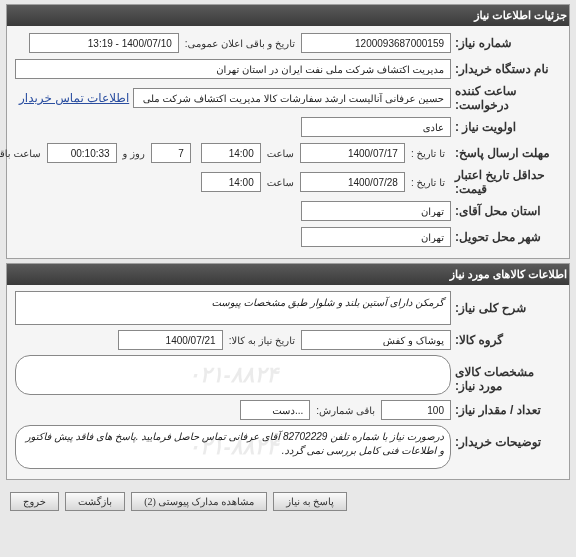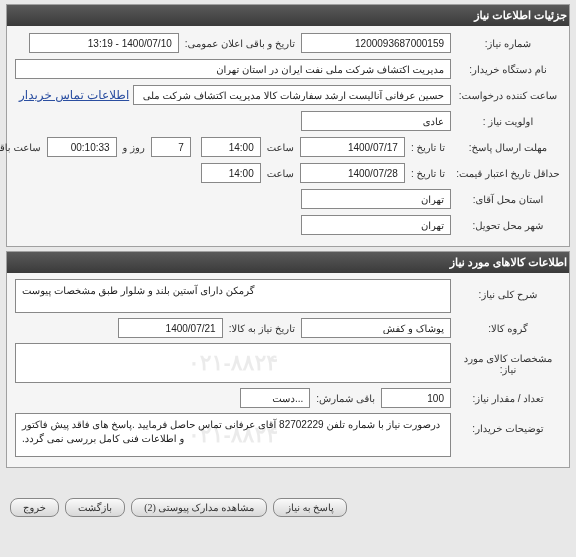--- a/index.html
+++ b/index.html
@@ -28,25 +28,26 @@
   padding: 6px 8px;
 }
 .row {
   display: flex;
   align-items: center;
   margin-bottom: 4px;
   min-height: 22px;
 }
 .label {
   width: 110px;
-  font-size: 10px;
+  font-size: 12px;
   color: #333;
-  text-align: center;
+  text-align: left;
   padding-left: 4px;
   flex-shrink: 0;
+  font-weight: bold;
 }
 .label-mid {
   width: auto;
   font-size: 10px;
   color: #333;
   padding: 0 6px;
   flex-shrink: 0;
 }
 .field {
   background: #fff;
@@ -71,25 +72,27 @@
 }
 .textarea {
   background: #fff;
   border: 1px solid #888;
   padding: 4px 6px;
   font-size: 10px;
   line-height: 14px;
   width: 100%;
   min-height: 40px;
   color: #222;
-  text-align: left;
+  text-align: right;
+  font-style: italic;
 }
 .watermark {
   position: relative;
   overflow: hidden;
+  border-radius: 15px;
 }
 .watermark::after {
   content: attr(data-wm);
   position: absolute;
   top: 50%;
   left: 50%;
   transform: translate(-50%, -50%);
   font-size: 22px;
   font-weight: bold;
   color: rgba(0,0,0,0.08);
@@ -104,23 +107,22 @@
   justify-content: flex-end;
   background: #e8e8e8;
 }
 .btn {
   background: linear-gradient(to bottom, #fafafa, #d8d8d8);
   border: 1px solid #888;
   padding: 3px 12px;
   font-size: 10px;
   font-family: Tahoma;
   cursor: pointer;
-  border-radius: 8px;
+  border-radius: 0;
   color: #333;
-  margin-top: 18px;
 }
 </style>
 </head>
 <body>
 
 <div class="panel">
   <div class="section-header">جزئیات اطلاعات نیاز</div>
   <div class="section-body">
 
     <div class="row">

